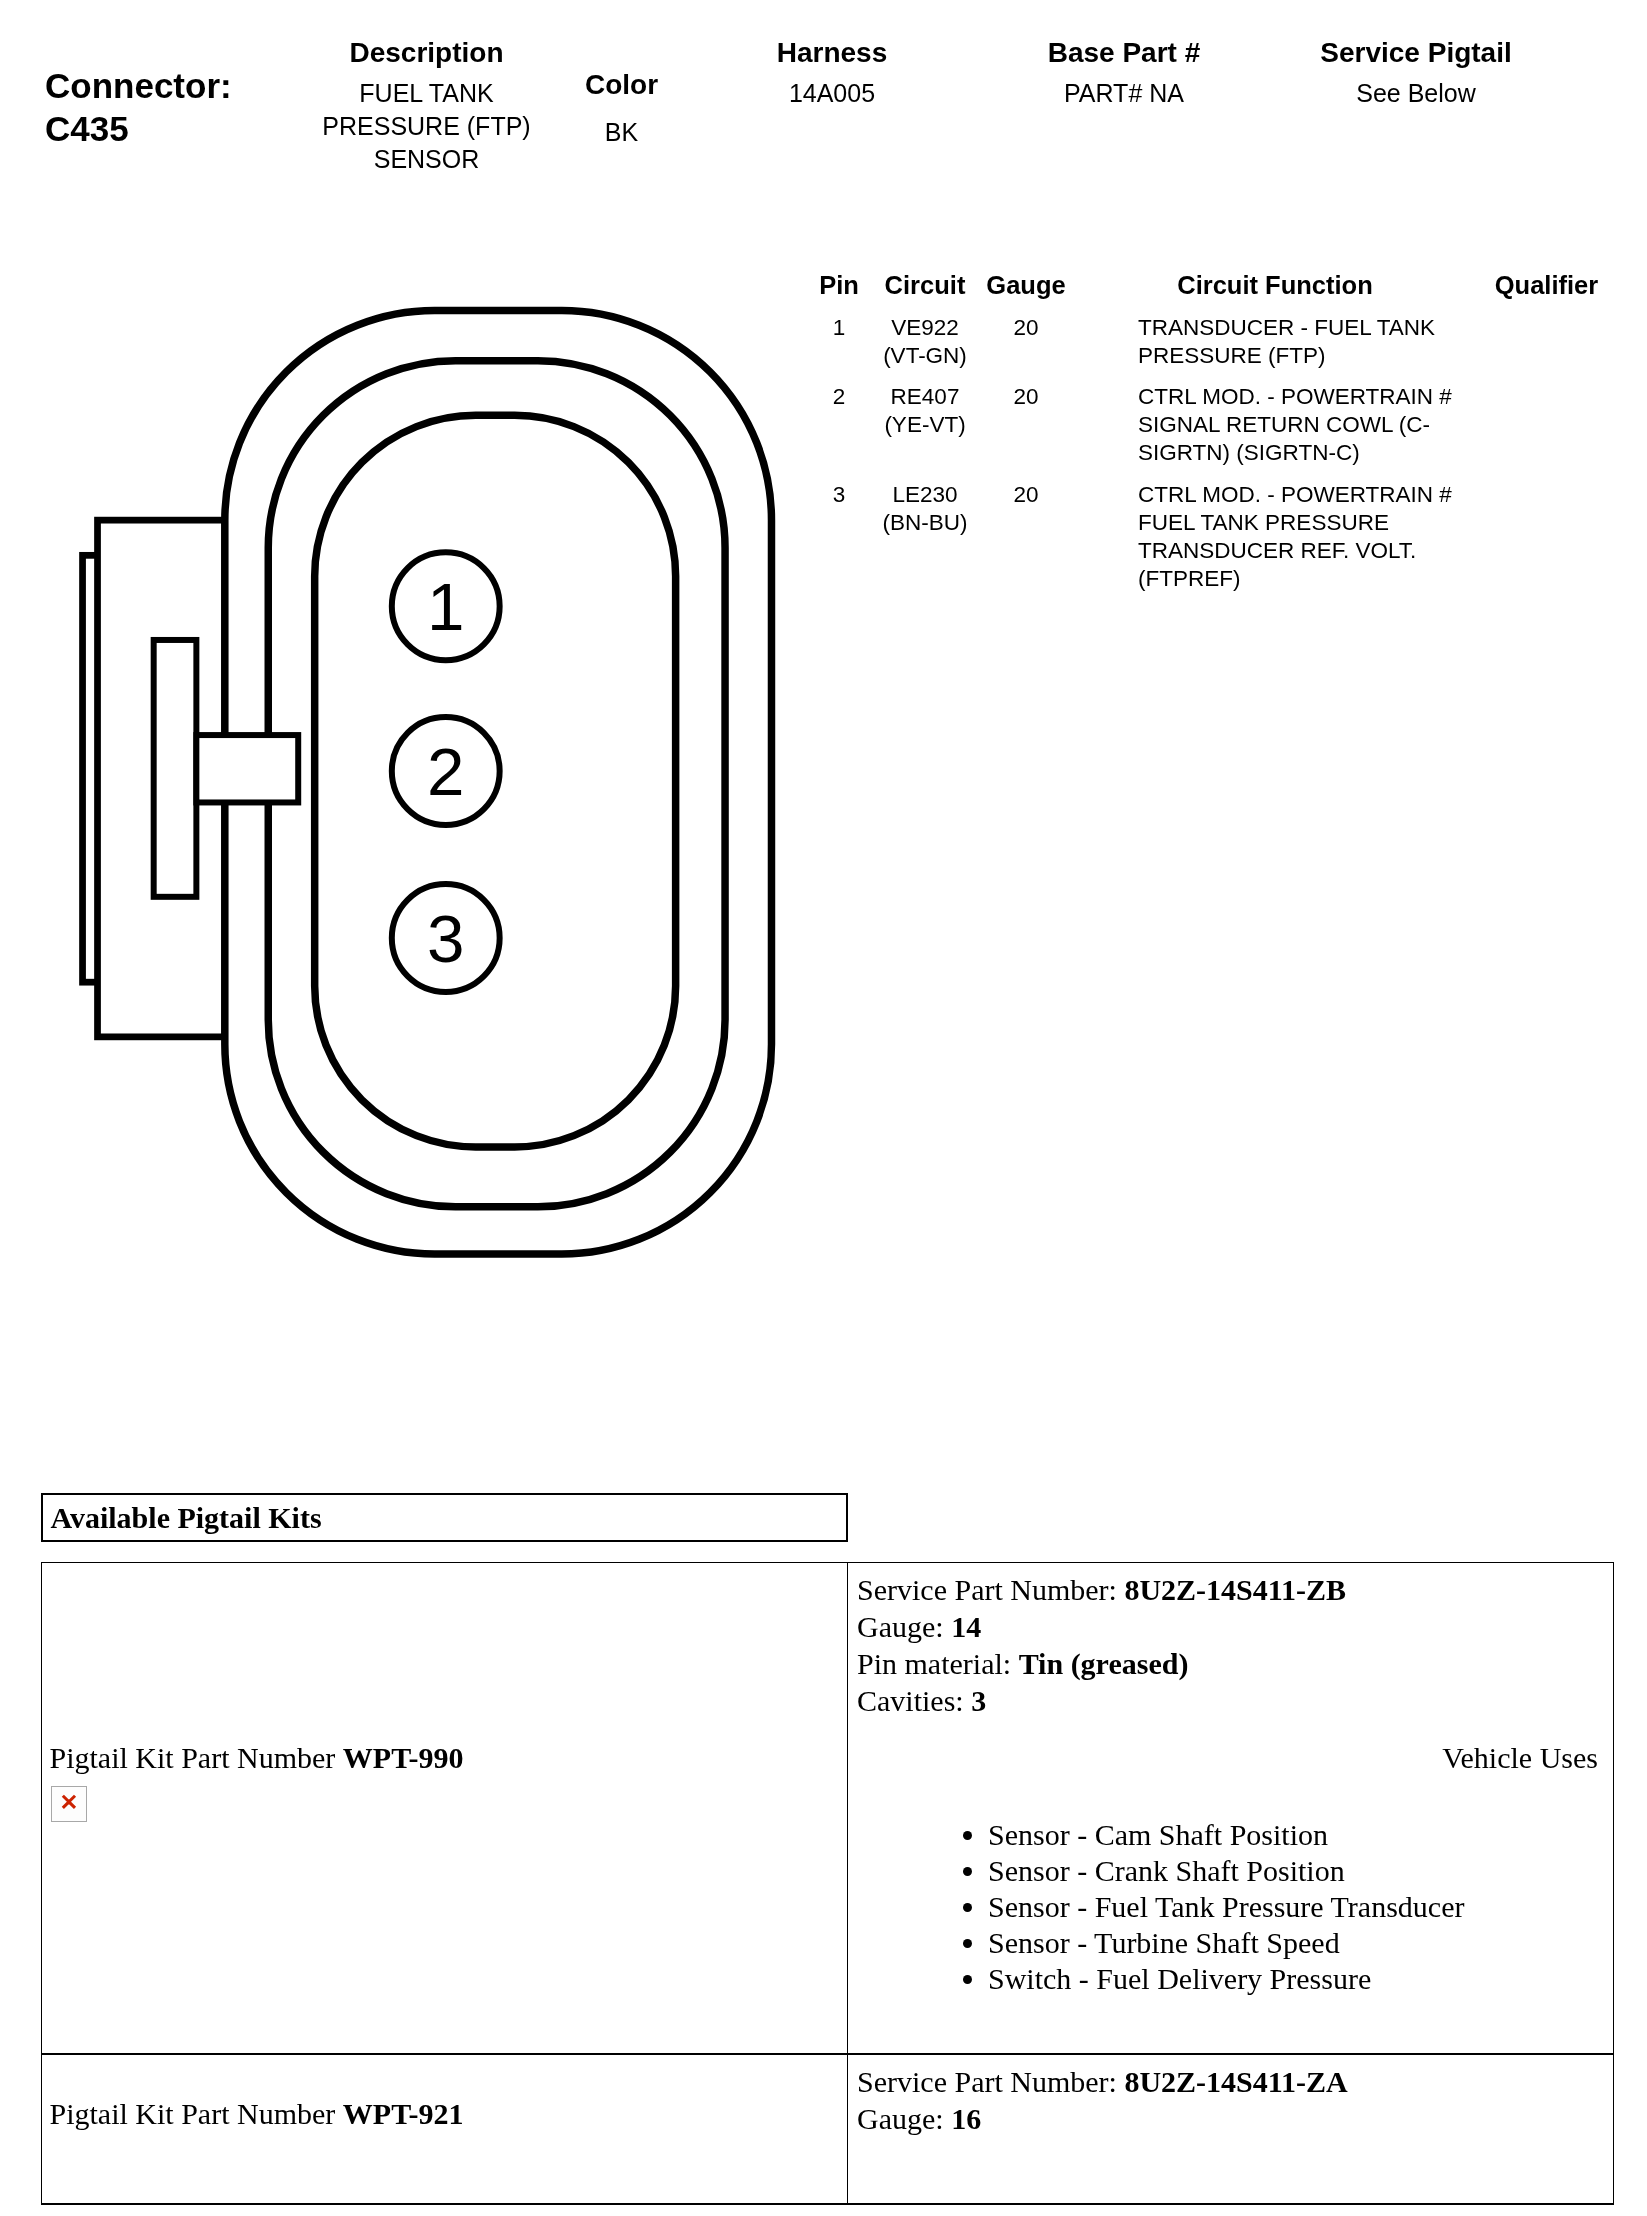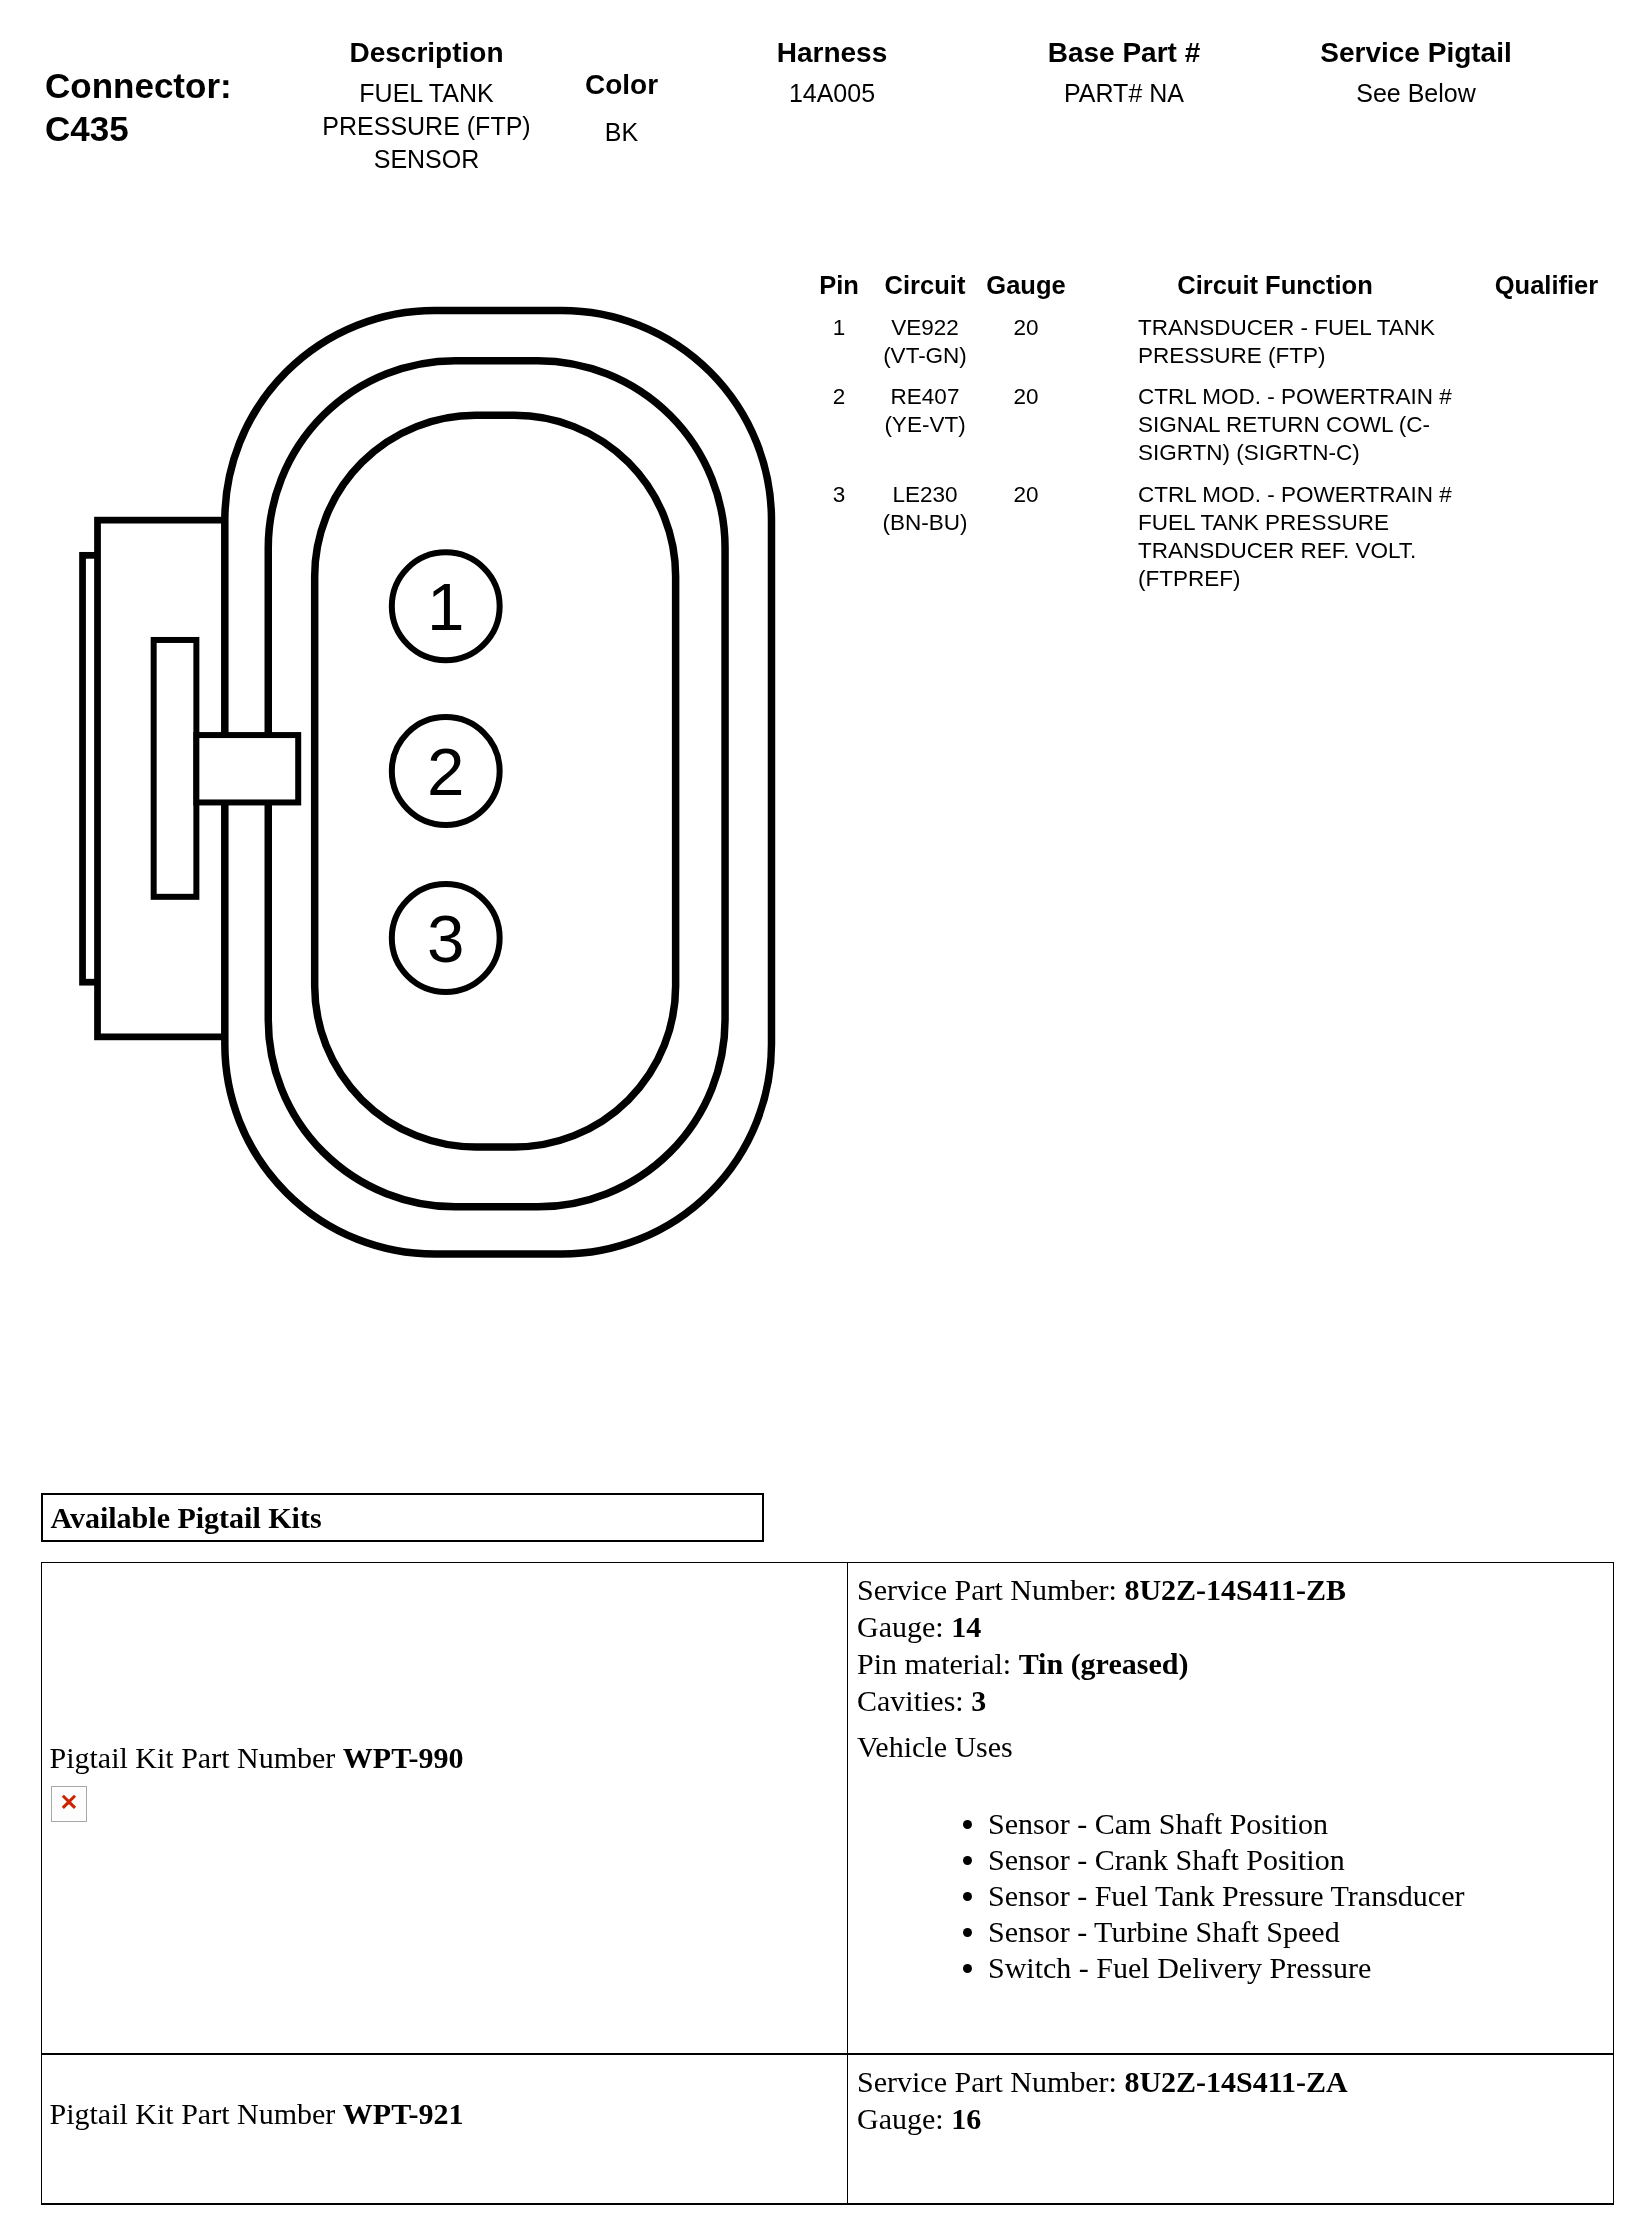--- a/index.html
+++ b/index.html
@@ -43,39 +43,39 @@
   .diagram svg { width:100%; height:100%; }
   .ln { fill:#ffffff; stroke:#000000; }
   .pin-num {
     font-family:"Liberation Sans", sans-serif;
     font-size:90px; fill:#000; stroke:none;
     text-anchor:middle;
   }
 
   
   .pk-title-box {
-    position:absolute; left:41px; top:1493px; width:723px; height:49px;
+    position:absolute; left:41px; top:1493px; width:807px; height:49px;
     border:2.2px solid #000;
     font-family:"Liberation Serif", serif;
     font-size:30px; font-weight:bold;
     padding:6px 0 0 7.5px;
   }
   .pk-table {
     position:absolute; left:41px; top:1562px; width:1573px;
     border:1.5px solid #000; border-bottom:none;
     font-family:"Liberation Serif", serif; font-size:30px;
   }
   .pk-row { display:flex; border-bottom:2.2px solid #000; }
   .pk-cell-left { width:806px; border-right:1.5px solid #000; position:relative; }
   .pk-cell-right { flex:1; padding:7.5px 15px 0 9px; }
   .pk-kit-label { position:absolute; left:7.5px; }
   .kit1-label { top:178px; }
   .kit2-label { top:42px; }
   .pk-line { line-height:37px; }
-  .vehicle-uses-title { margin-top:9px; line-height:37px; }
+  .vehicle-uses-title { margin-top:20px; line-height:37px;text-align:right; }
   .pk-uses { margin-top:41px; padding-left:131px; list-style:disc; }
   .pk-uses li { line-height:36px; }
   .broken-img {
     margin-top:10.5px; margin-left:1.5px;
     width:36px; height:36px;
     border:1.5px solid #a8a8a8;
     background:#fdfdfd;
     display:flex; align-items:center; justify-content:center;
   }
   .broken-x {

